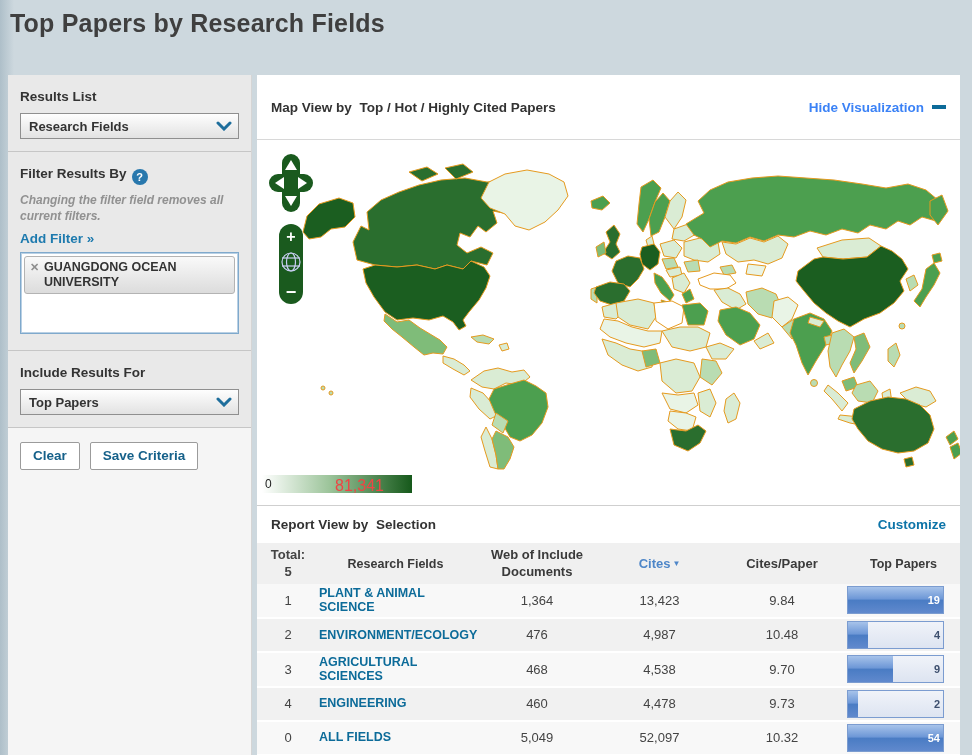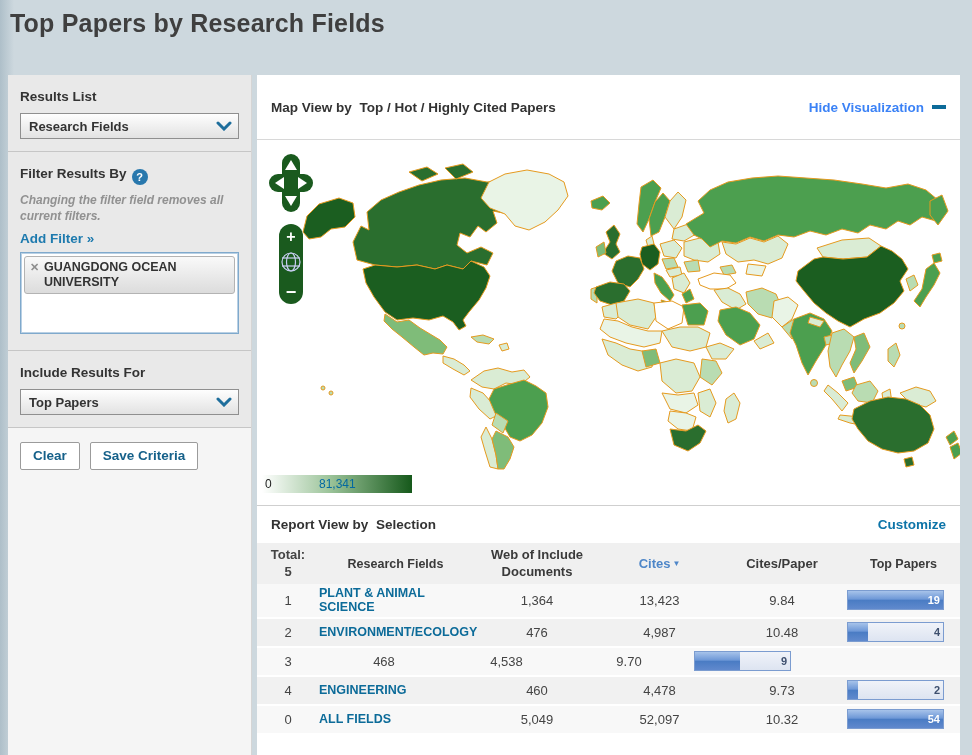--- a/index.html
+++ b/index.html
@@ -86,21 +86,21 @@
   .minus-glyph { display: inline-block; width: 14px; height: 4px; background: #0c6b99; margin-left: 8px; }
   .map-region { position: relative; height: 330px; overflow: hidden; }
   .map-svg { position: absolute; left: 0; top: 0; }
   .map-controls { position: absolute; left: 10px; top: 12px; }
   .legend-row { position: relative; height: 36px; border-bottom: 1px solid #cfcfcf; }
   .legend-bar {
     position: absolute; left: 5px; top: 5px; width: 150px; height: 18px;
     background: linear-gradient(90deg,#ffffff,#9cc49a 45%,#16591b);
   }
   .legend-min { position: absolute; left: 8px; top: 7px; font-size: 12px; color: #222; }
-  .legend-max { position: absolute; left: 62px; top: 7px; font-size: 12px; color: #0369a1; }
+  .legend-max { position: absolute; left: 78px; top: 7px; font-size: 16px; color: #ef4444; }
   .report-head {
     height: 37px; display: flex; align-items: center; justify-content: space-between;
     padding: 0 14px;
     text-align: center;
   }
   .report-head .ph-left { font-size: 13.5px; font-weight: bold; color: #333; }
   .customize { font-size: 13.5px; font-weight: bold; color: #0c74a8; text-decoration: none; cursor: pointer; }
   
   .rtable { width: 100%; font-size: 12.5px; }
   .thead {
@@ -118,21 +118,21 @@
   .c-cpp { width: 130px; text-align: center; color: #444; font-size: 13px; }
   .c-bar { width: 113px; display: flex; justify-content: flex-start; }
   .th-line { line-height: 1.25; }
   .th-cites { color: #4e86c8; cursor: pointer; }
   .sort-tri { font-size: 8px; vertical-align: 2px; margin-left: 2px; }
   .field-link {
     color: #0c6b99; font-weight: bold; text-decoration: none; cursor: pointer;
     display: inline-block; max-width: 122px; line-height: 1.15; font-size: 12.5px;
   }
   .bar {
-    position: relative; width: 97px; height: 20px;
+    position: relative; width: 97px; height: 28px;
     background: linear-gradient(#f0f3f9,#dde4f1);
     border: 1px solid #7b9cd0;
   }
   .bar-fill {
     position: absolute; left: 0; top: 0; bottom: 0;
     background: linear-gradient(#a7c3ea 0%,#6e98d7 45%,#4a7cc4 52%,#6089cd 100%);
   }
   .bar-value {
     position: absolute; right: 3px; top: 50%; transform: translateY(-50%);
     font-size: 11px; font-weight: bold; color: #3d4f6e;
@@ -386,20 +386,21 @@
       <div class="c-bar">
           <div class="bar">
             <div class="bar-fill" style="width: 21%;"></div>
             <span class="bar-value">4</span>
           </div>
         </div>
     </div>
 
     <div class="trow">
       <div class="c-rank">3</div>
+      <div class="c-field"><a class="field-link">AGRICULTURAL SCIENCES</a></div>
       <div class="c-wos">468</div>
       <div class="c-cites">4,538</div>
       <div class="c-cpp">9.70</div>
       <div class="c-bar">
           <div class="bar">
             <div class="bar-fill" style="width: 47%;"></div>
             <span class="bar-value">9</span>
           </div>
         </div>
     </div>

